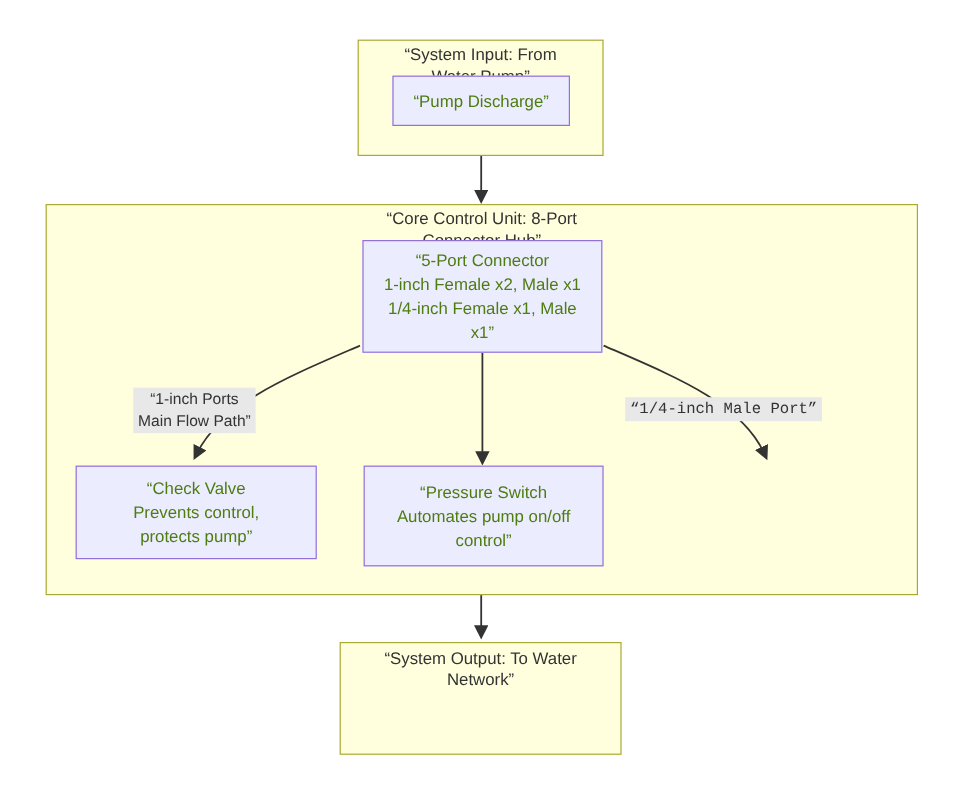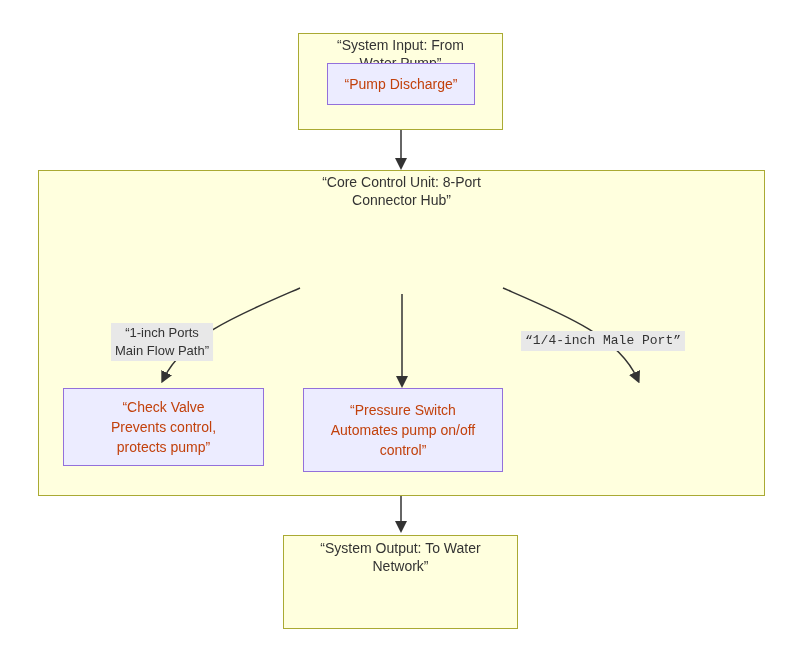--- a/index.html
+++ b/index.html
@@ -52,21 +52,21 @@
     position: absolute;
     background: #ececff;
     border: 1px solid #9370db;
     display: flex;
     align-items: center;
     justify-content: center;
     text-align: center;
     font-size: 14px;
     line-height: 20px;
     white-space: pre-line;
-    color: #c2410c;
+    color: #4d7c0f;
     z-index: 4;
   }
 </style>
 </head>
 <body>
 
 <div id="canvas">
 
   <div class="subgraph" style="left:298px; top:33px; width:205px; height:97px;">
     <div class="subgraph-title" style="top:2px;">“System Input: From
@@ -97,20 +97,24 @@
       <path d="M401,496 L401,527" marker-end="url(#arrow)"></path>
     </g>
   </svg>
 
   <div class="edge-label" style="left:162px; top:342px;">“1-inch Ports
 Main Flow Path”</div>
   <div class="edge-label" style="left:603px; top:341px;font-family:Liberation Mono, monospace;">“1/4-inch Male Port”</div>
 
   <div class="node" style="left:327px; top:63px; width:148px; height:42px;">“Pump Discharge”</div>
 
+  <div class="node" style="left:302px; top:200px; width:200px; height:94px;">“5-Port Connector
+1-inch Female x2, Male x1
+1/4-inch Female x1, Male
+x1”</div>
 
   <div class="node" style="left:63px; top:388px; width:201px; height:78px;">“Check Valve
 Prevents control,
 protects pump”</div>
 
   <div class="node" style="left:303px; top:388px; width:200px; height:84px;">“Pressure Switch
 Automates pump on/off
 control”</div>
 
 

